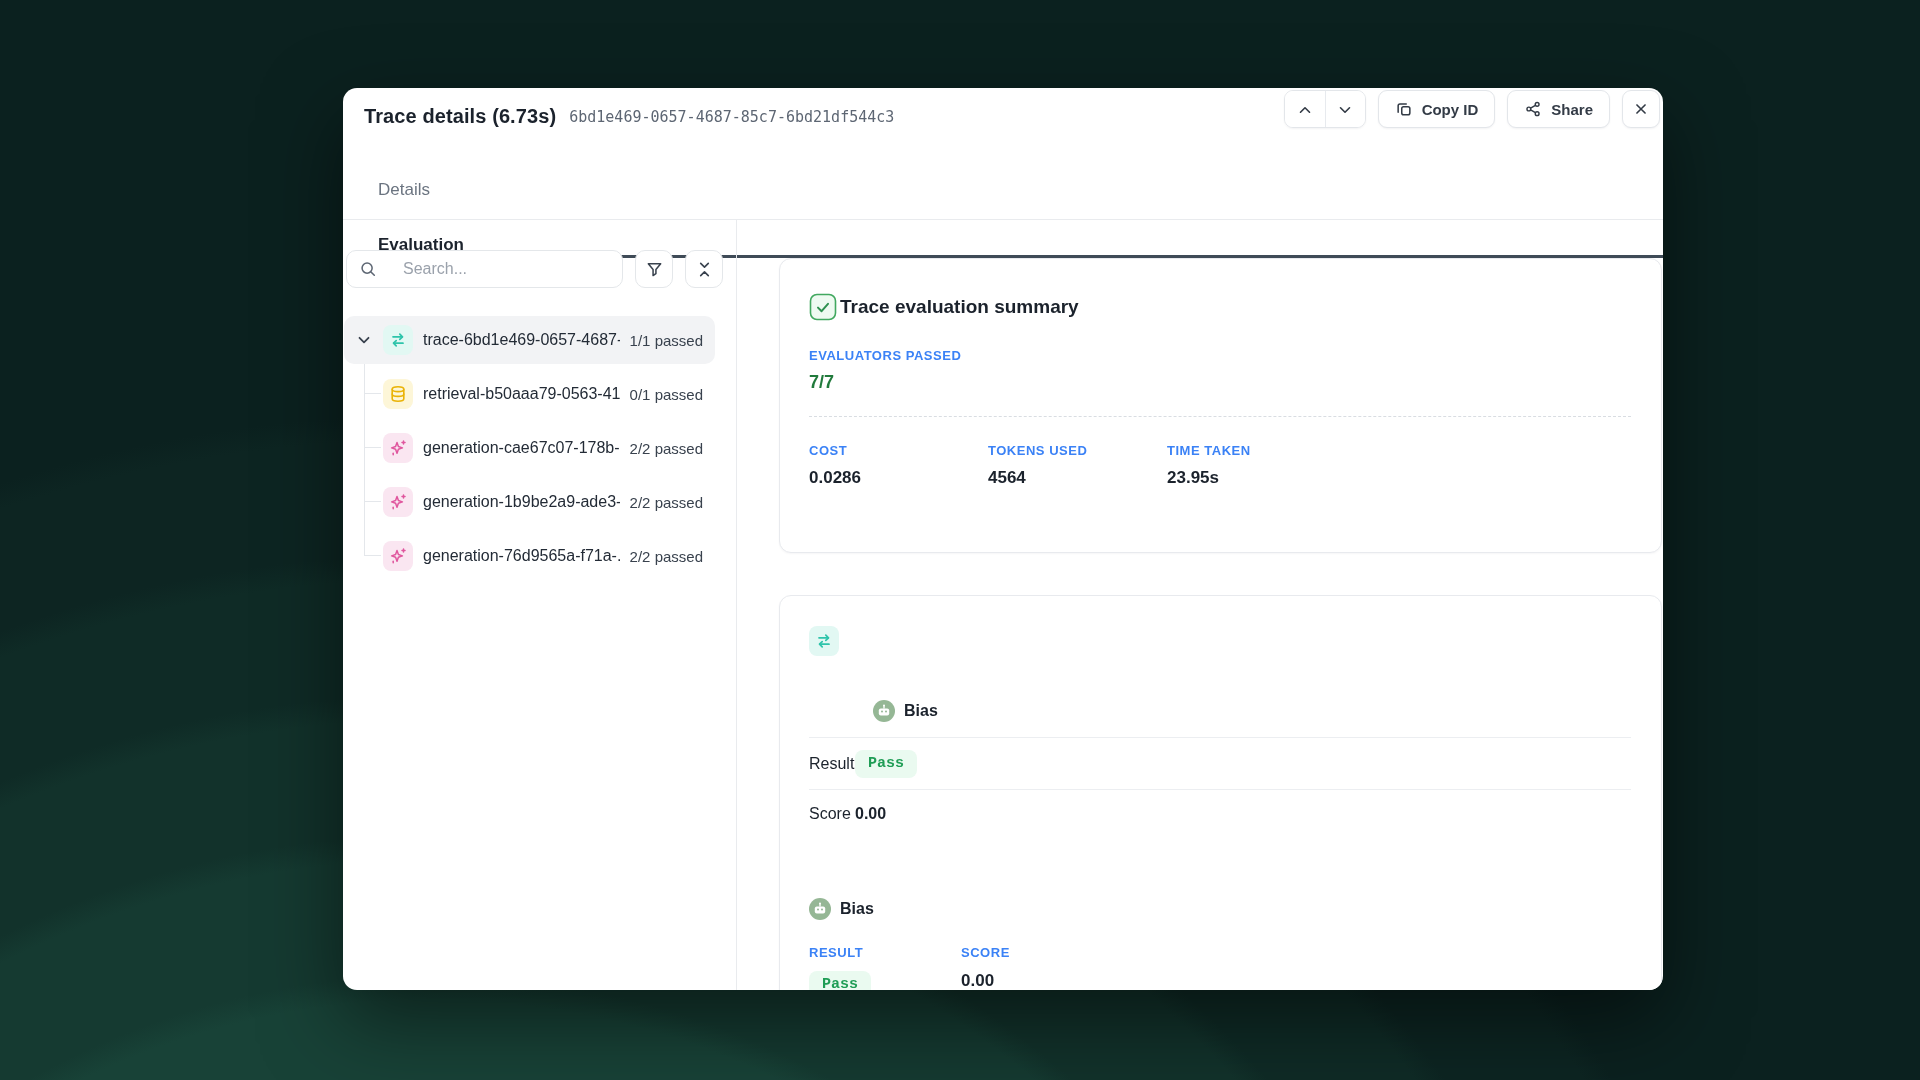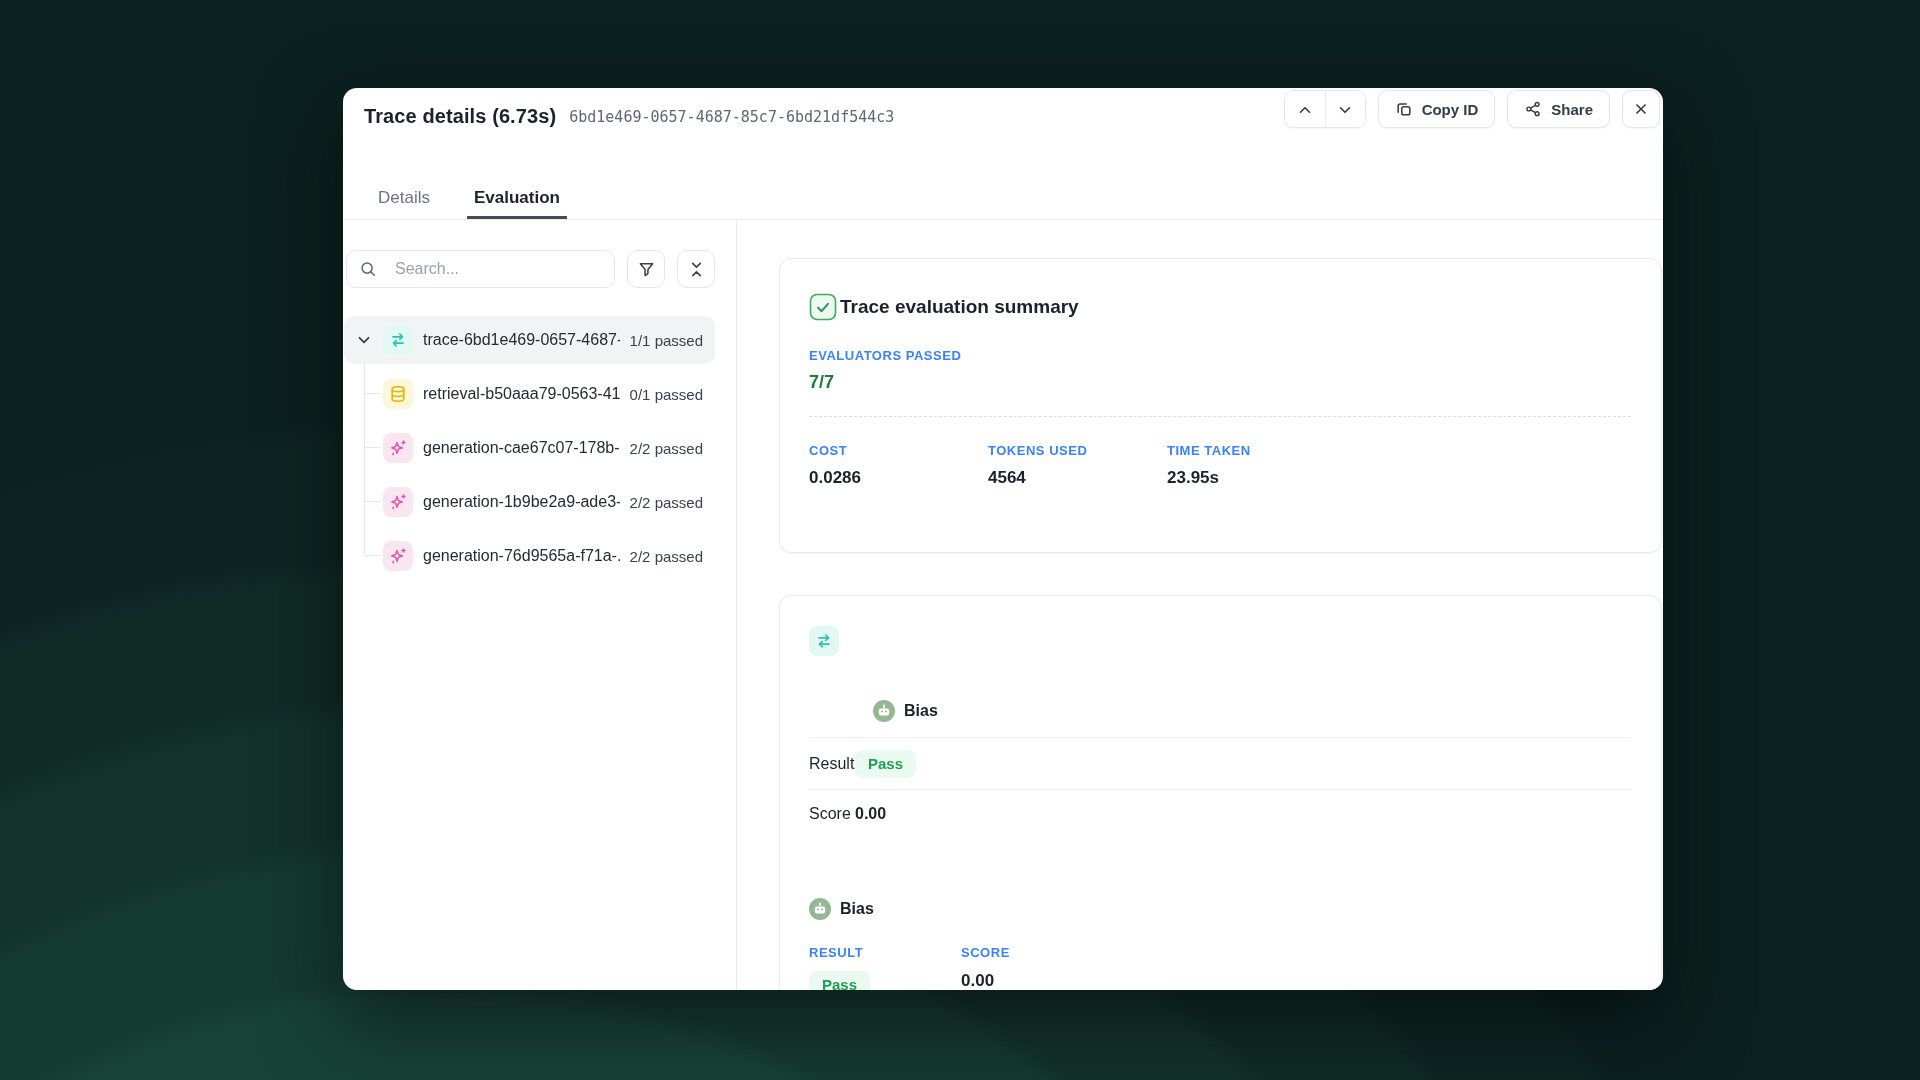--- a/index.html
+++ b/index.html
@@ -39,33 +39,33 @@
     font-family:inherit; font-size:15px; font-weight:600; color:#333b46; cursor:pointer;
     box-shadow:0 1px 2px rgba(16,24,40,.05); padding:0 16px;
   }
   .btn-group { display:flex; border:1px solid #e3e6ea; border-radius:9px; overflow:hidden;
     box-shadow:0 1px 2px rgba(16,24,40,.05); height:38px; }
   .btn-group .seg-btn { border:none; border-radius:0; width:40px; padding:0; box-shadow:none; }
   .btn-group .seg-btn + .seg-btn { border-left:1px solid #e7eaee; }
   .btn.icon-only { width:38px; padding:0; }
 
   
-  .tabbar { display:flex; gap:30px; padding-left:28px; border-bottom:1px solid #e9ebee; height:42px; }
+  .tabbar { display:flex; gap:30px; padding-left:28px; border-bottom:1px solid #e9ebee; height:42px;flex-direction:column; }
   .tab { font-size:17px; color:#6b7480; font-weight:500; padding:2px 7px 0; display:flex; align-items:center;
          border-bottom:3px solid transparent; cursor:pointer; }
   .tab.active { color:#1c232d; font-weight:600; border-bottom-color:#3f4b57; }
 
   
   .modal-body { display:flex; height:770px; }
   .left-pane { width:394px; border-right:1px solid #e9ebee; padding-top:30px; flex:none; }
   .right-pane { flex:1; padding:38px 1px 0 42px; overflow:hidden; }
 
   
   .search-row { margin:0 22px 0 3px; display:flex; gap:12px; height:38px; }
-  .search-box { flex:1; display:flex; align-items:center; gap:18px; border:1px solid #e4e7ea;
+  .search-box { flex:1; display:flex; align-items:center; gap:26px; border:1px solid #e4e7ea;
     border-radius:10px; padding:0 12px; background:#fff; }
   .search-box input { border:none; outline:none; flex:1; font-family:inherit; font-size:16px; color:#1c232d; background:transparent; }
   .search-box input::placeholder { color:#9aa1ab; }
   .tool-btn { width:38px; height:38px; flex:none; background:#fff; border:1px solid #e4e7ea; border-radius:10px;
     display:flex; align-items:center; justify-content:center; cursor:pointer; }
 
   
   .tree { margin:28px 21px 0 1px; position:relative; }
   .tree-row { height:48px; border-radius:10px; display:flex; align-items:center;
     padding:0 12px 0 10px; cursor:pointer; margin-bottom:6px; position:relative; }
@@ -95,21 +95,21 @@
 
   .card.trace { padding:30px 30px 0 29px; height:430px; }
   .eval-head { display:flex; align-items:center; gap:9px; }
   .eval-head .eval-name { font-size:16px; font-weight:700; color:#1b222c; }
   .eval-head.indent { margin-left:64px; margin-top:44px; }
   .robot-circle { width:22px; height:22px; flex:none; }
   .solid-divider { border:none; border-top:1px solid #eceef1; }
   .kv-row { display:flex; align-items:center; min-height:51px; }
   .kv-label { width:46px; font-size:16px; color:#1b222c; flex:none; }
   .pass-badge { display:inline-block; background:#eafaf0; color:#1f9d55; font-size:15px; font-weight:600;
-    padding:5px 13px; border-radius:8px; line-height:18px; }
+    padding:5px 13px; border-radius:8px; line-height:18px;font-family:Liberation Mono, monospace; }
   .score-value { font-size:16px; font-weight:600; color:#1b222c; }
   .eval-table { margin-top:25px; display:grid; grid-template-columns:152px auto; row-gap:11px; align-items:start; }
   .eval-table .stat-value { margin-top:0; }
 </style>
 </head>
 <body>
 
 <div class="modal">
 
   <div class="modal-header">

